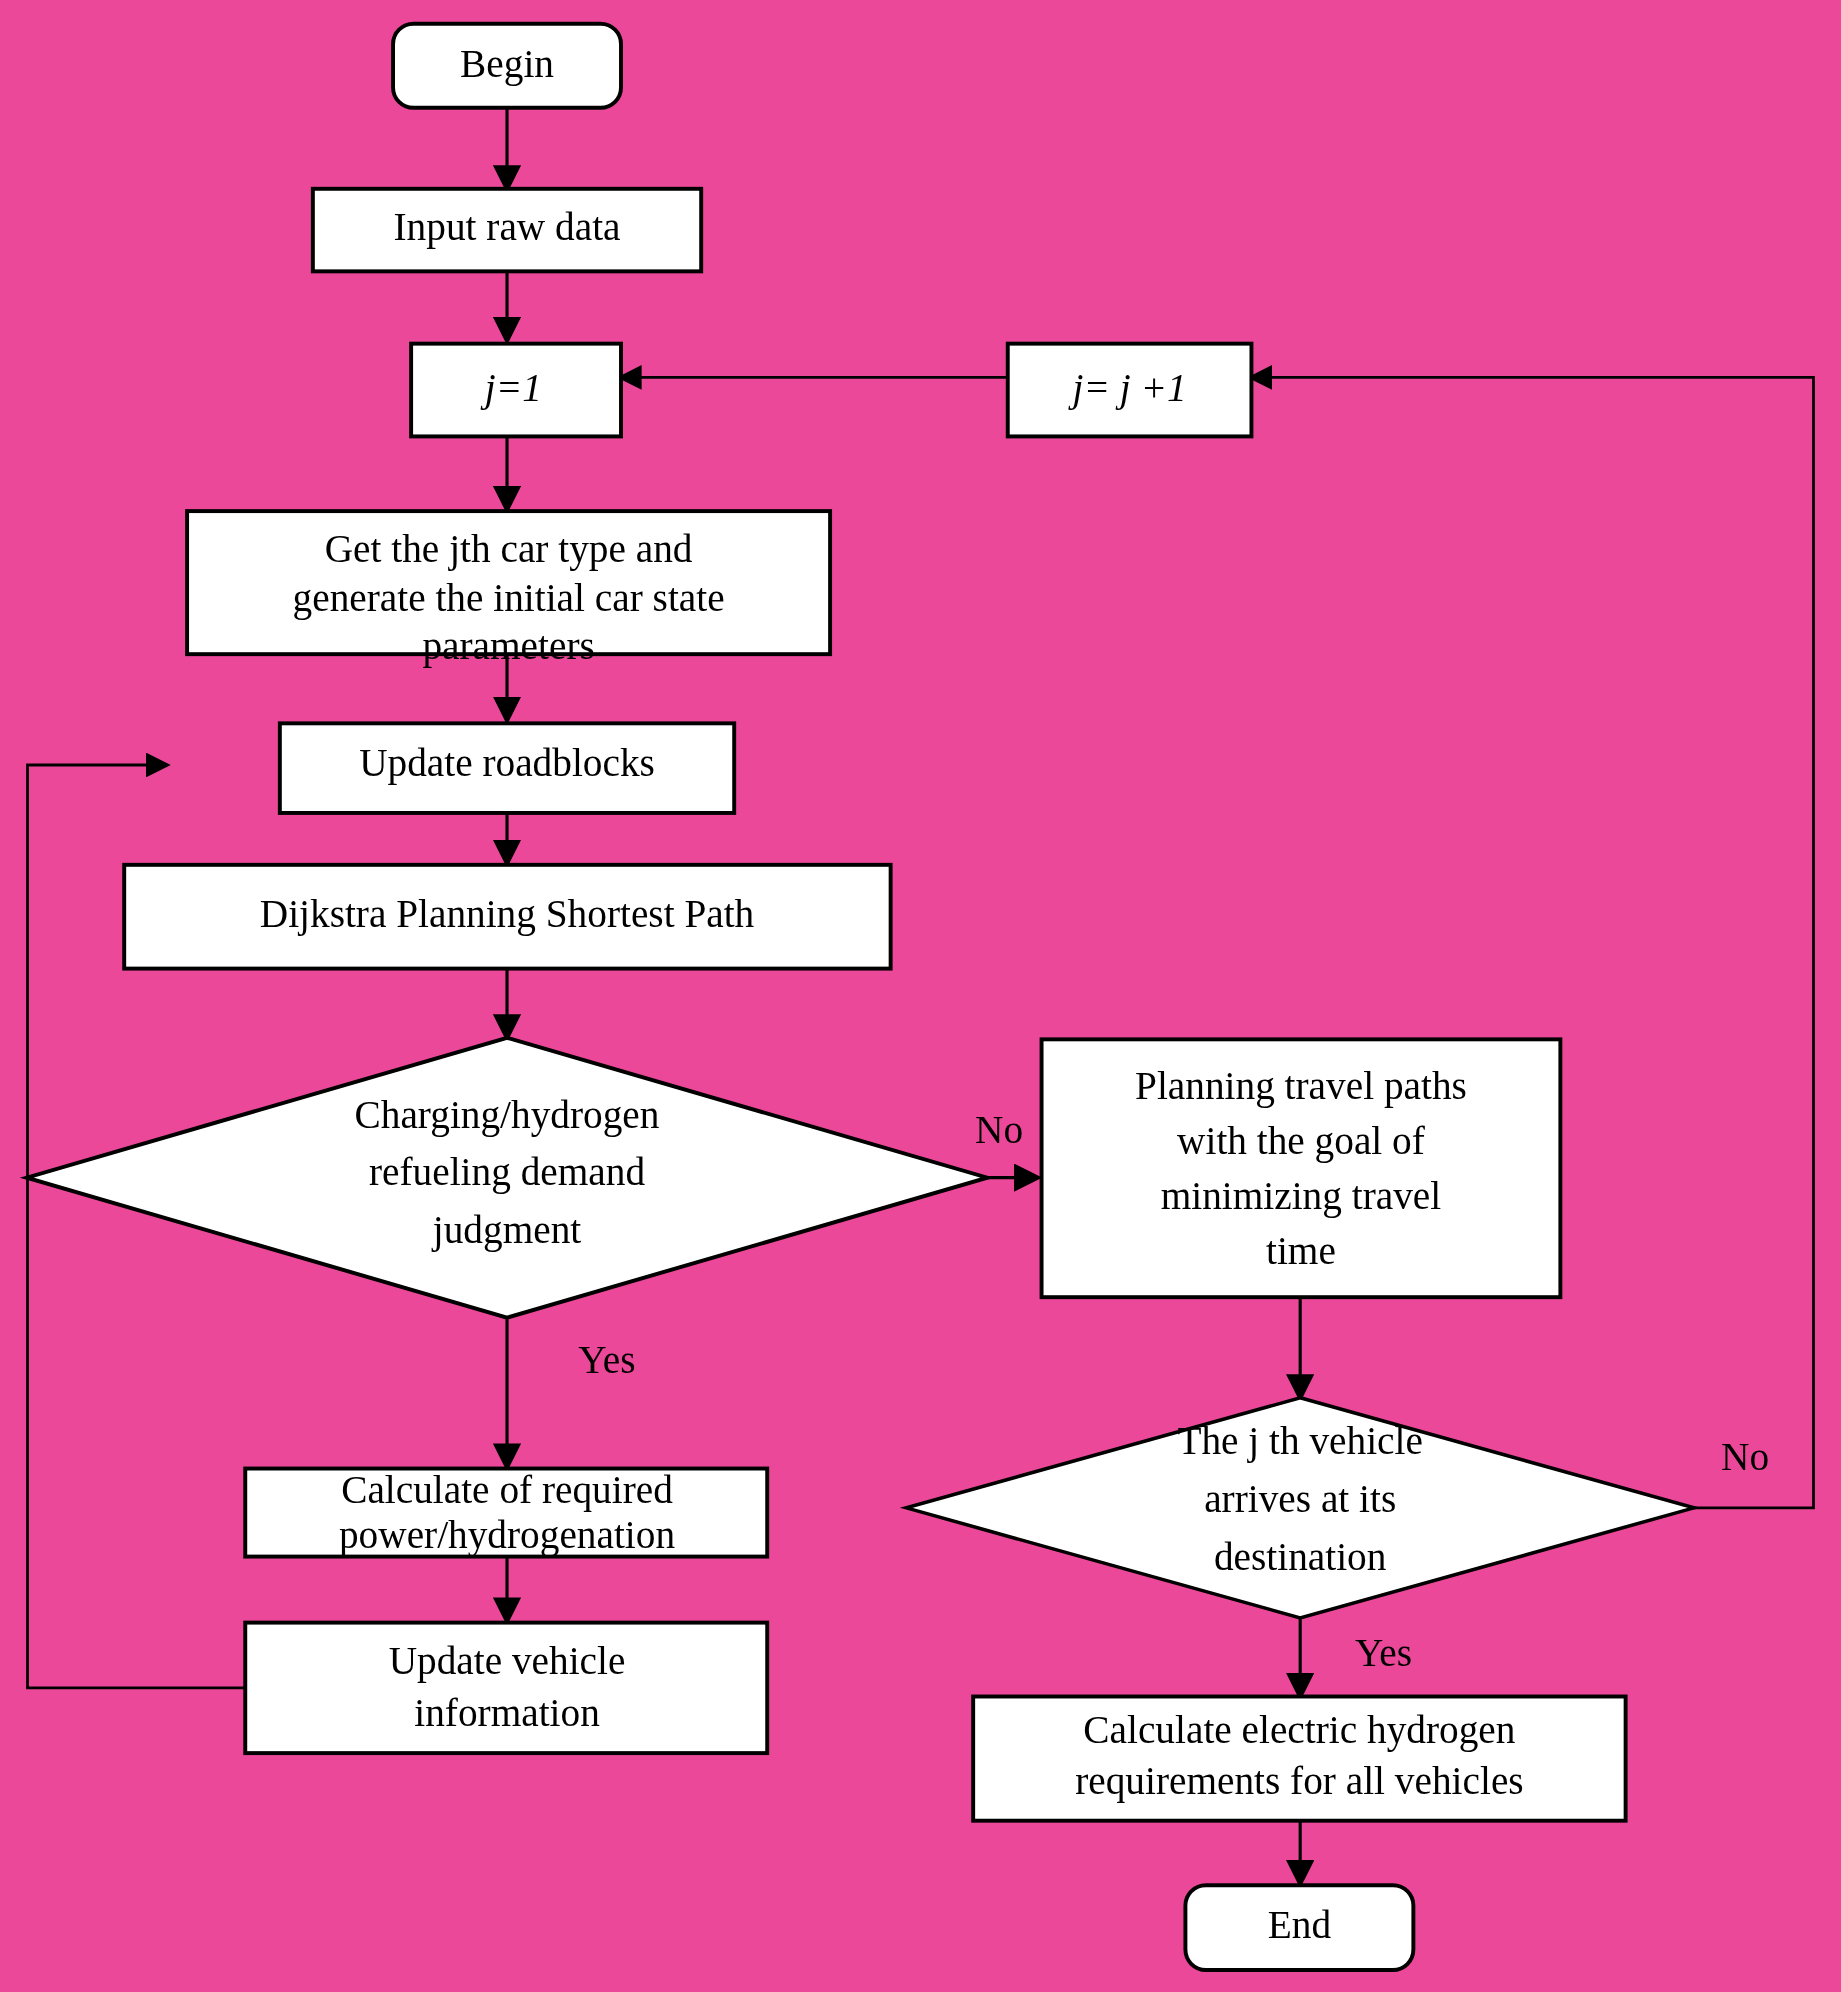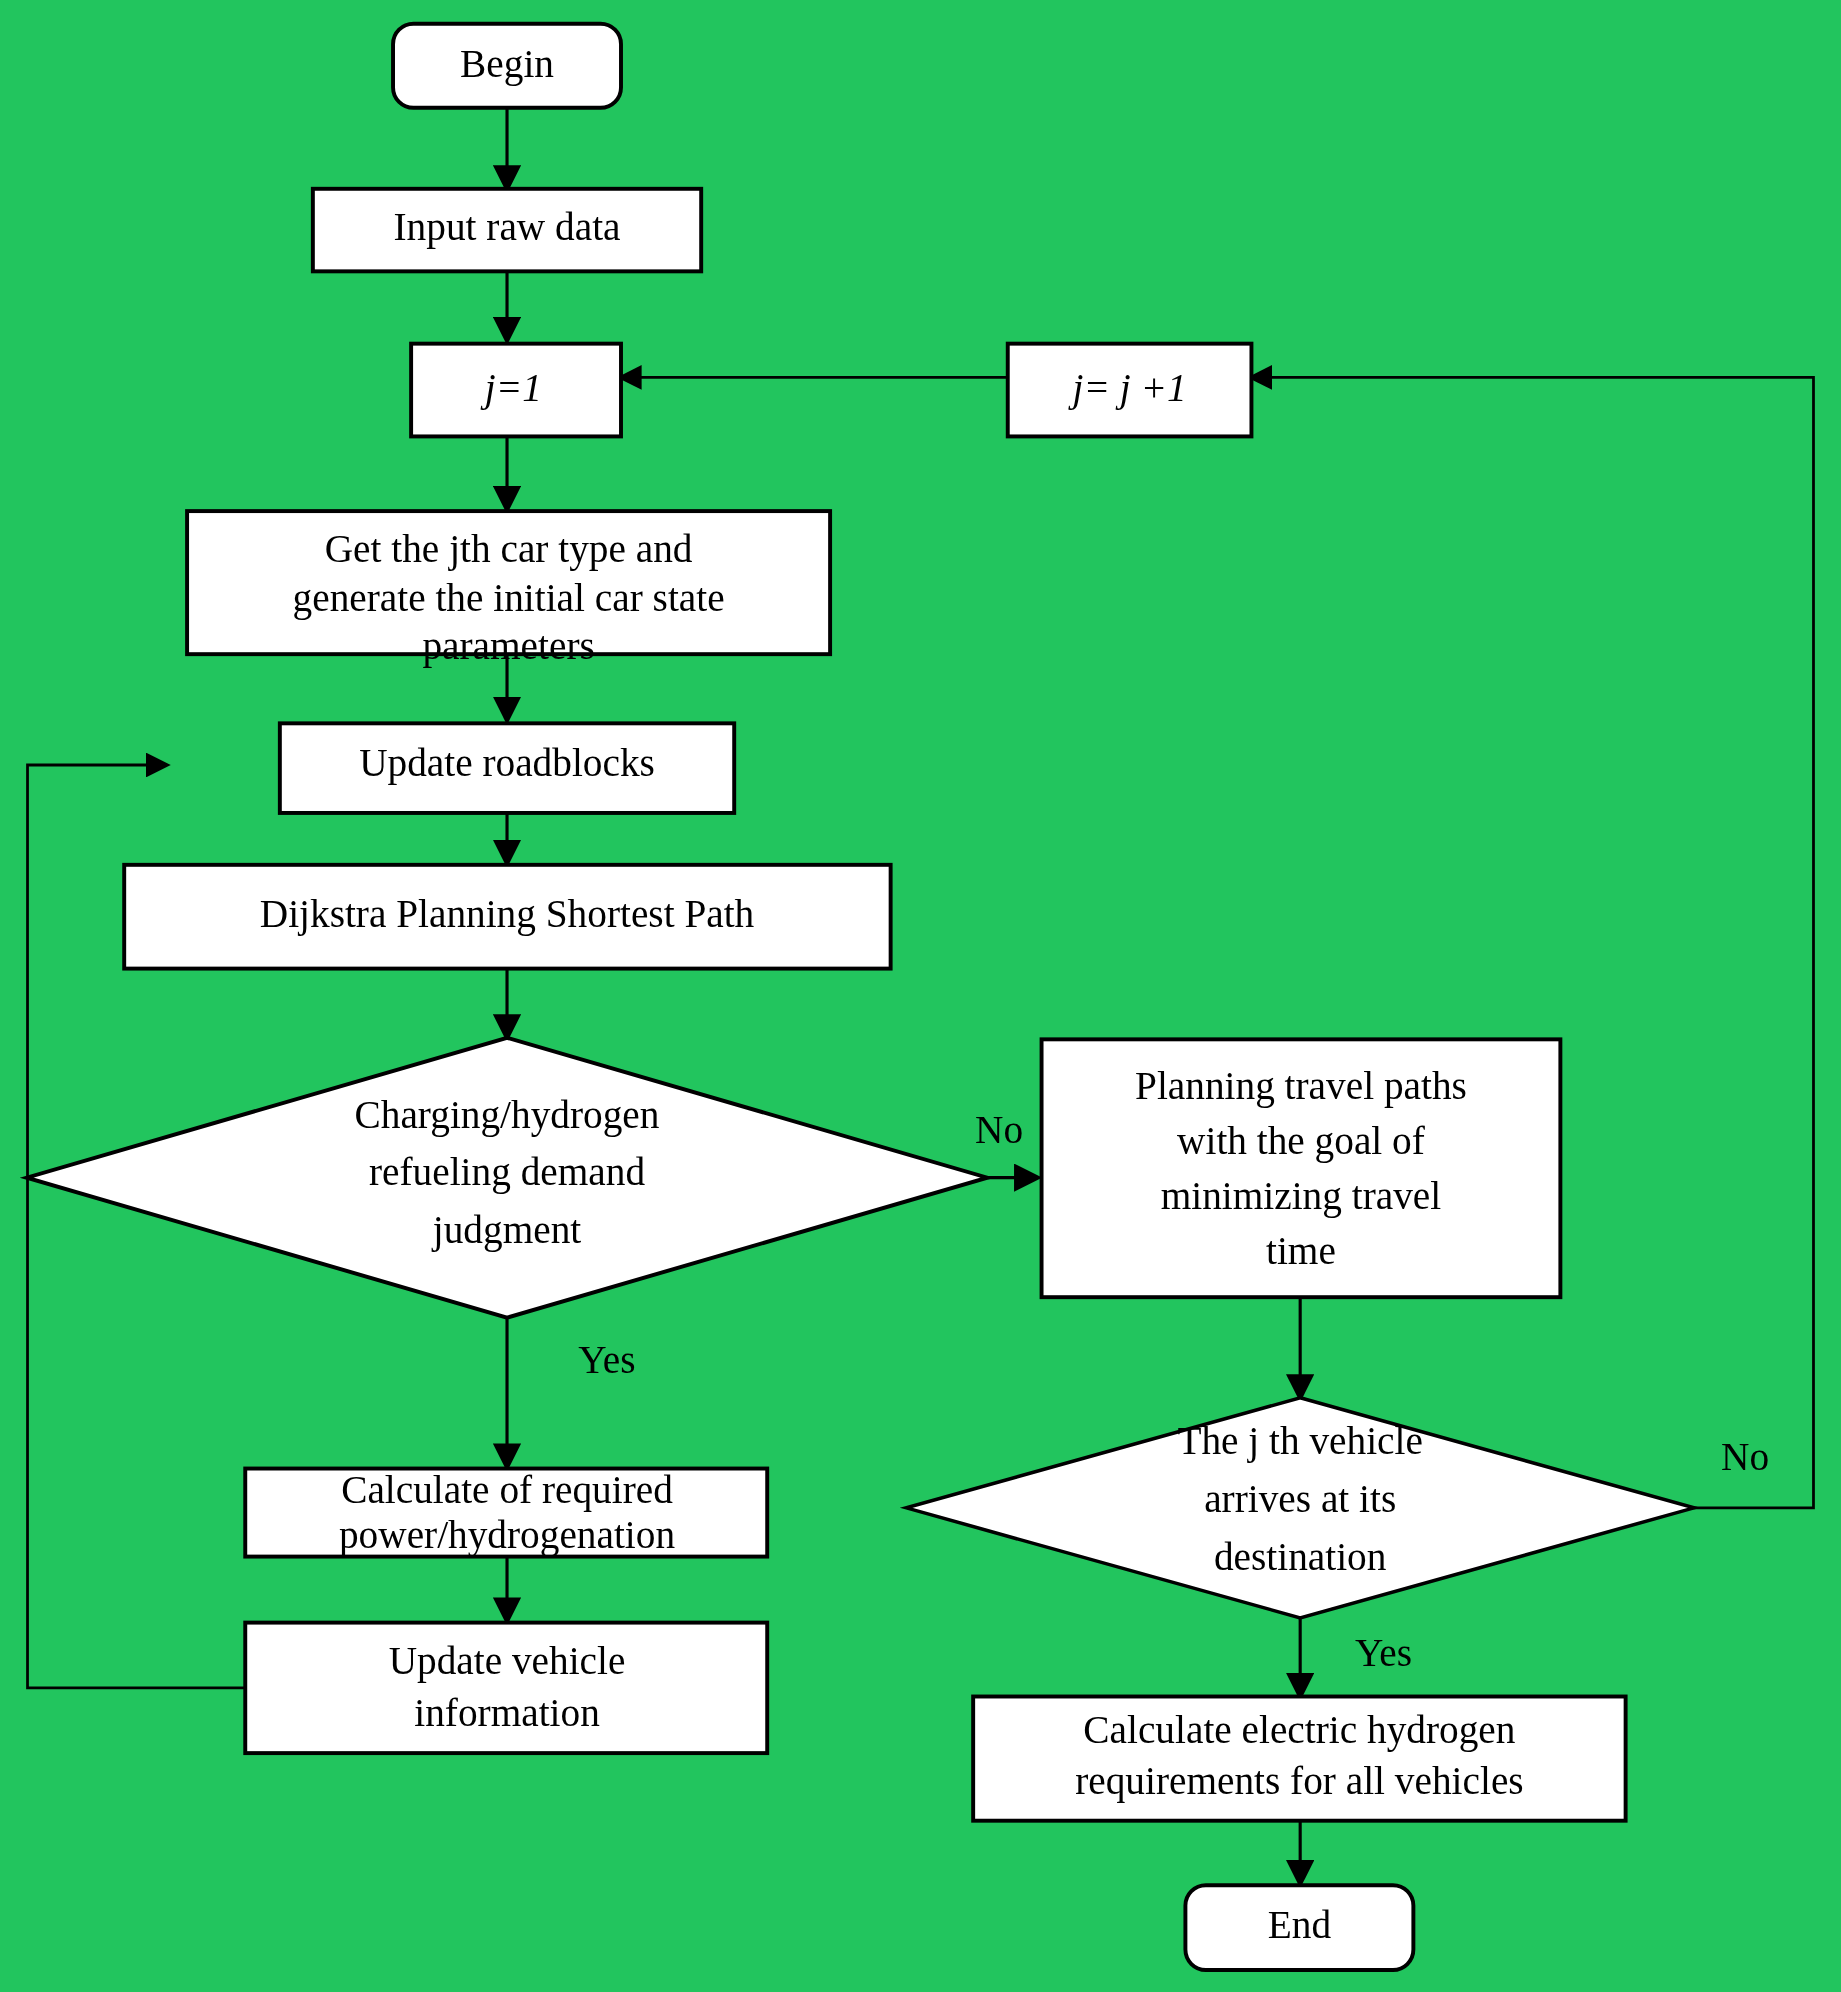--- a/index.html
+++ b/index.html
@@ -1,18 +1,18 @@
 <!DOCTYPE html>
 <html style="font-size:12.6px"><head>
 <meta charset="utf-8">
 <style>
   html,body{margin:0;padding:0;background:#ffffff;}
   body{width:1841px;height:1993px;overflow:hidden;
        font-family:"Liberation Serif","DejaVu Serif",serif;color:#000;}
-  #flowchart-root{position:relative;width:1841px;height:1993px;background:#22c55e;}
+  #flowchart-root{position:relative;width:1841px;height:1993px;background:#ec4899;}
   svg#flow-svg{position:absolute;left:0;top:0;width:1841px;height:1993px;}
   .node-text{font-family:"Liberation Serif","DejaVu Serif",serif;
              font-size:50px;fill:#000;text-anchor:middle;dominant-baseline:middle;}
   .node-text.italic{font-style:italic;}
   .edge-label{font-family:"Liberation Serif","DejaVu Serif",serif;
               font-size:50px;fill:#000;text-anchor:middle;dominant-baseline:middle;}
   .shape{fill:#ffffff;stroke:#000000;stroke-width:5;}
   .shape-thin{fill:#ffffff;stroke:#000000;stroke-width:4.5;}
   .conn{stroke:#000000;stroke-width:4;fill:none;}
   .conn-thin{stroke:#000000;stroke-width:3.5;fill:none;}

